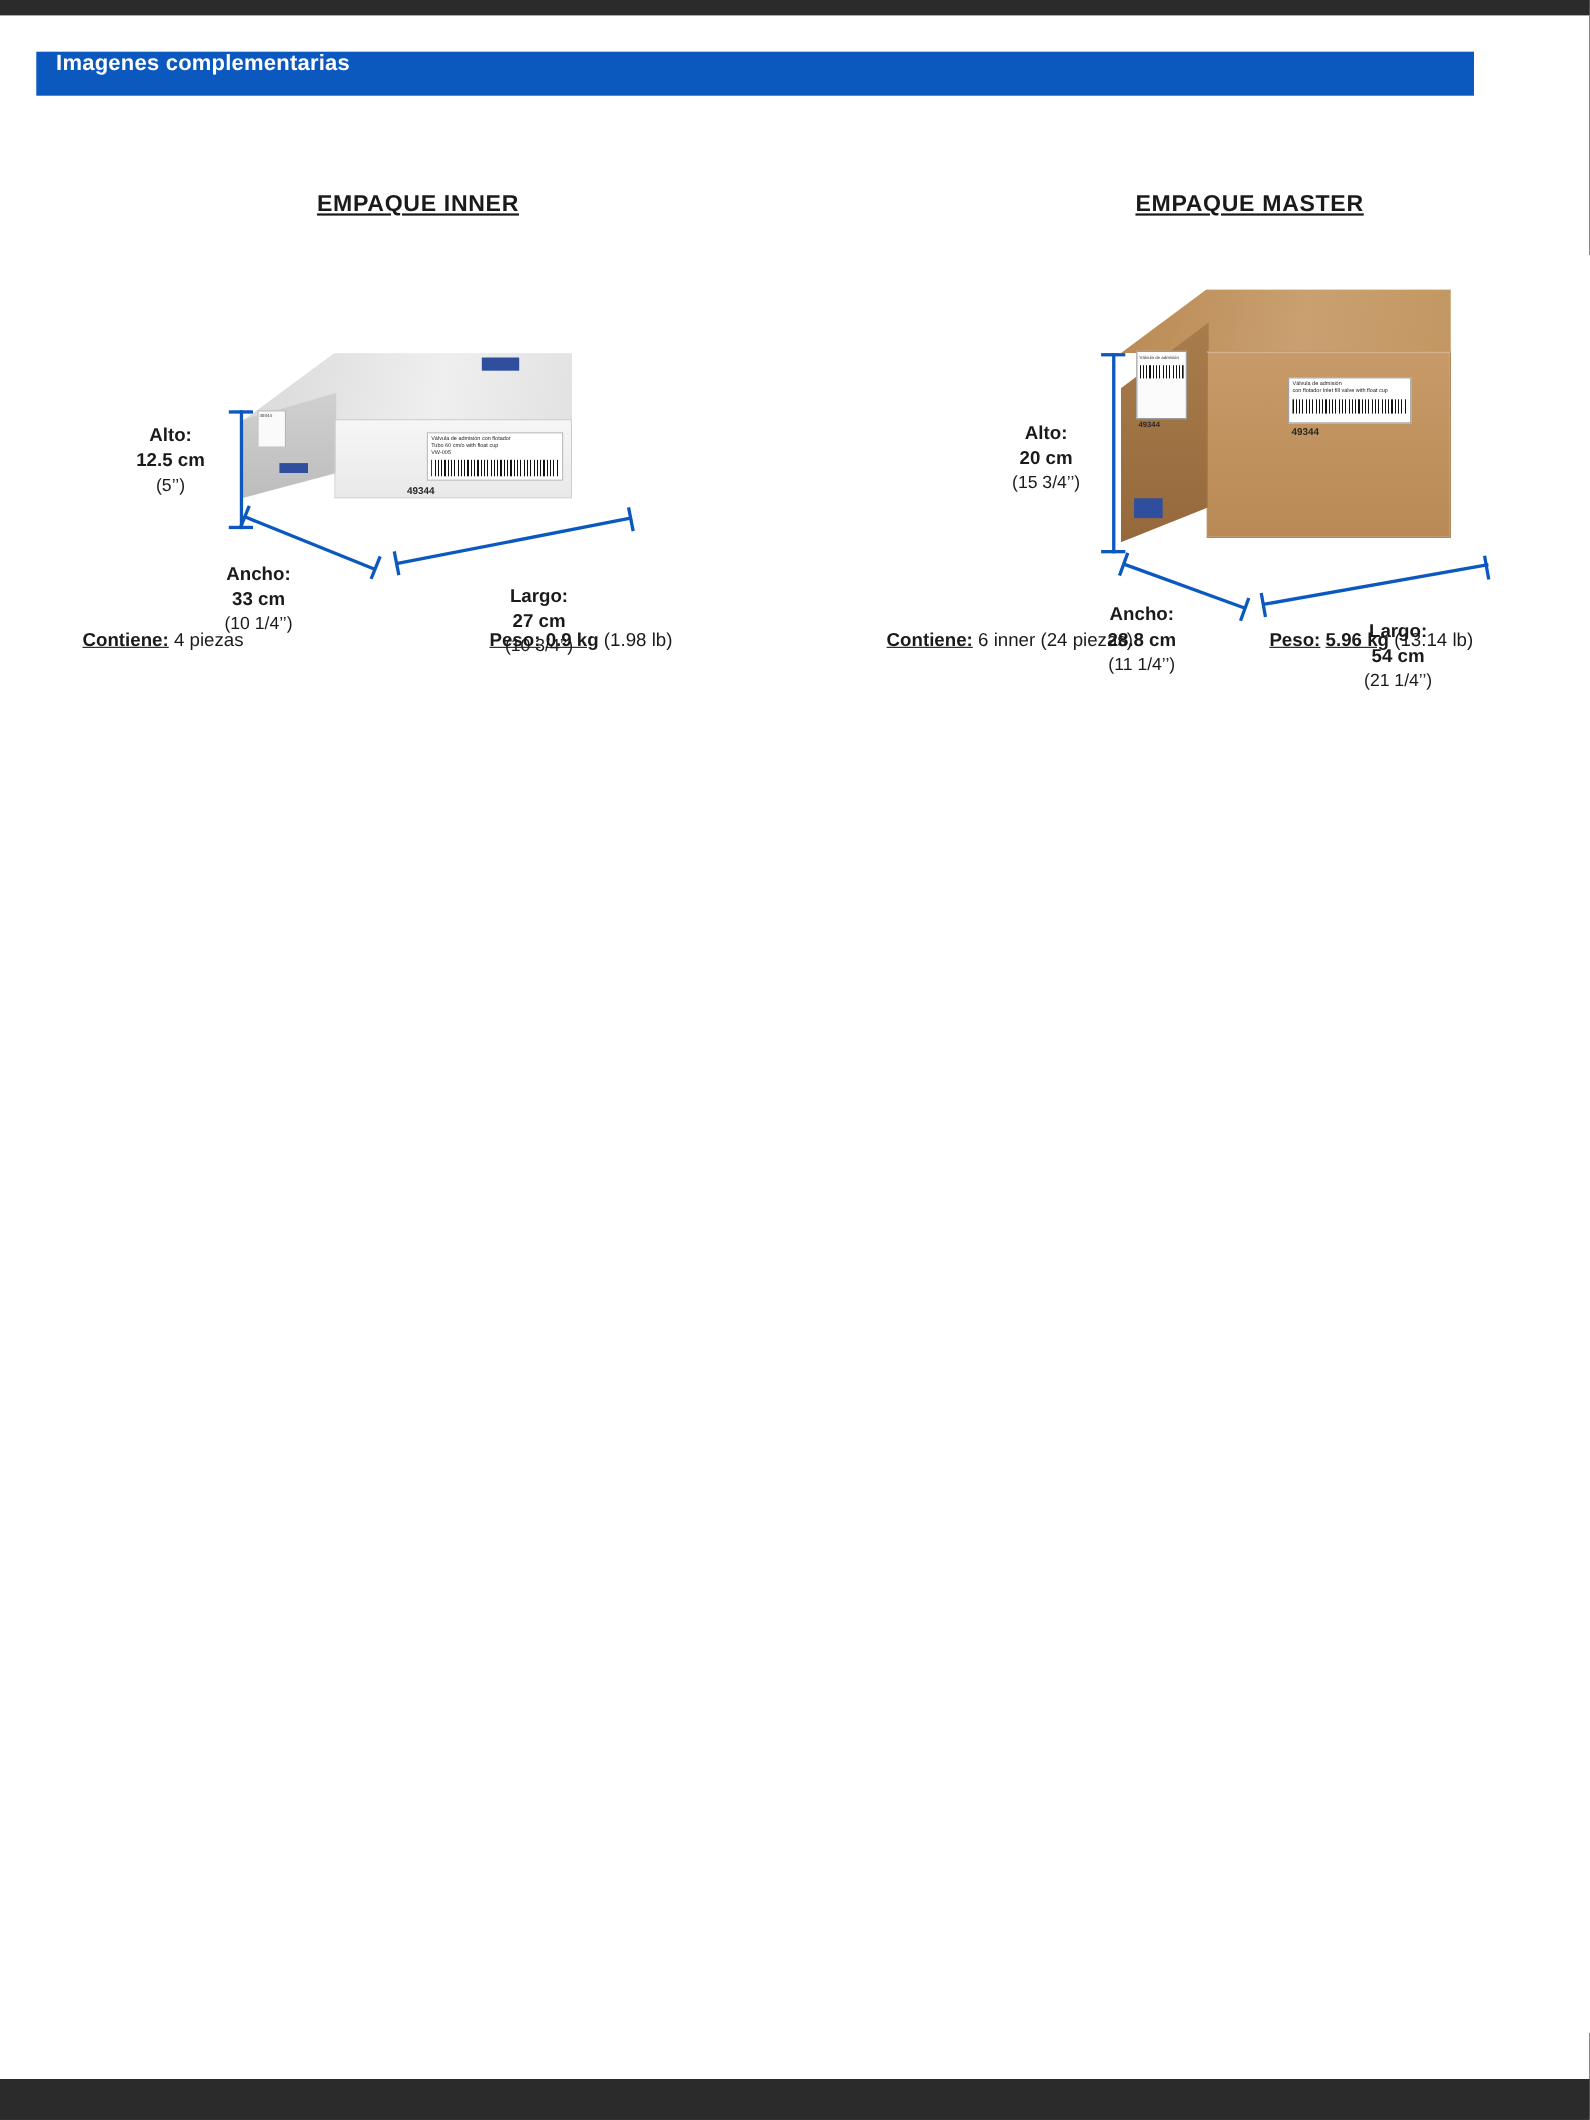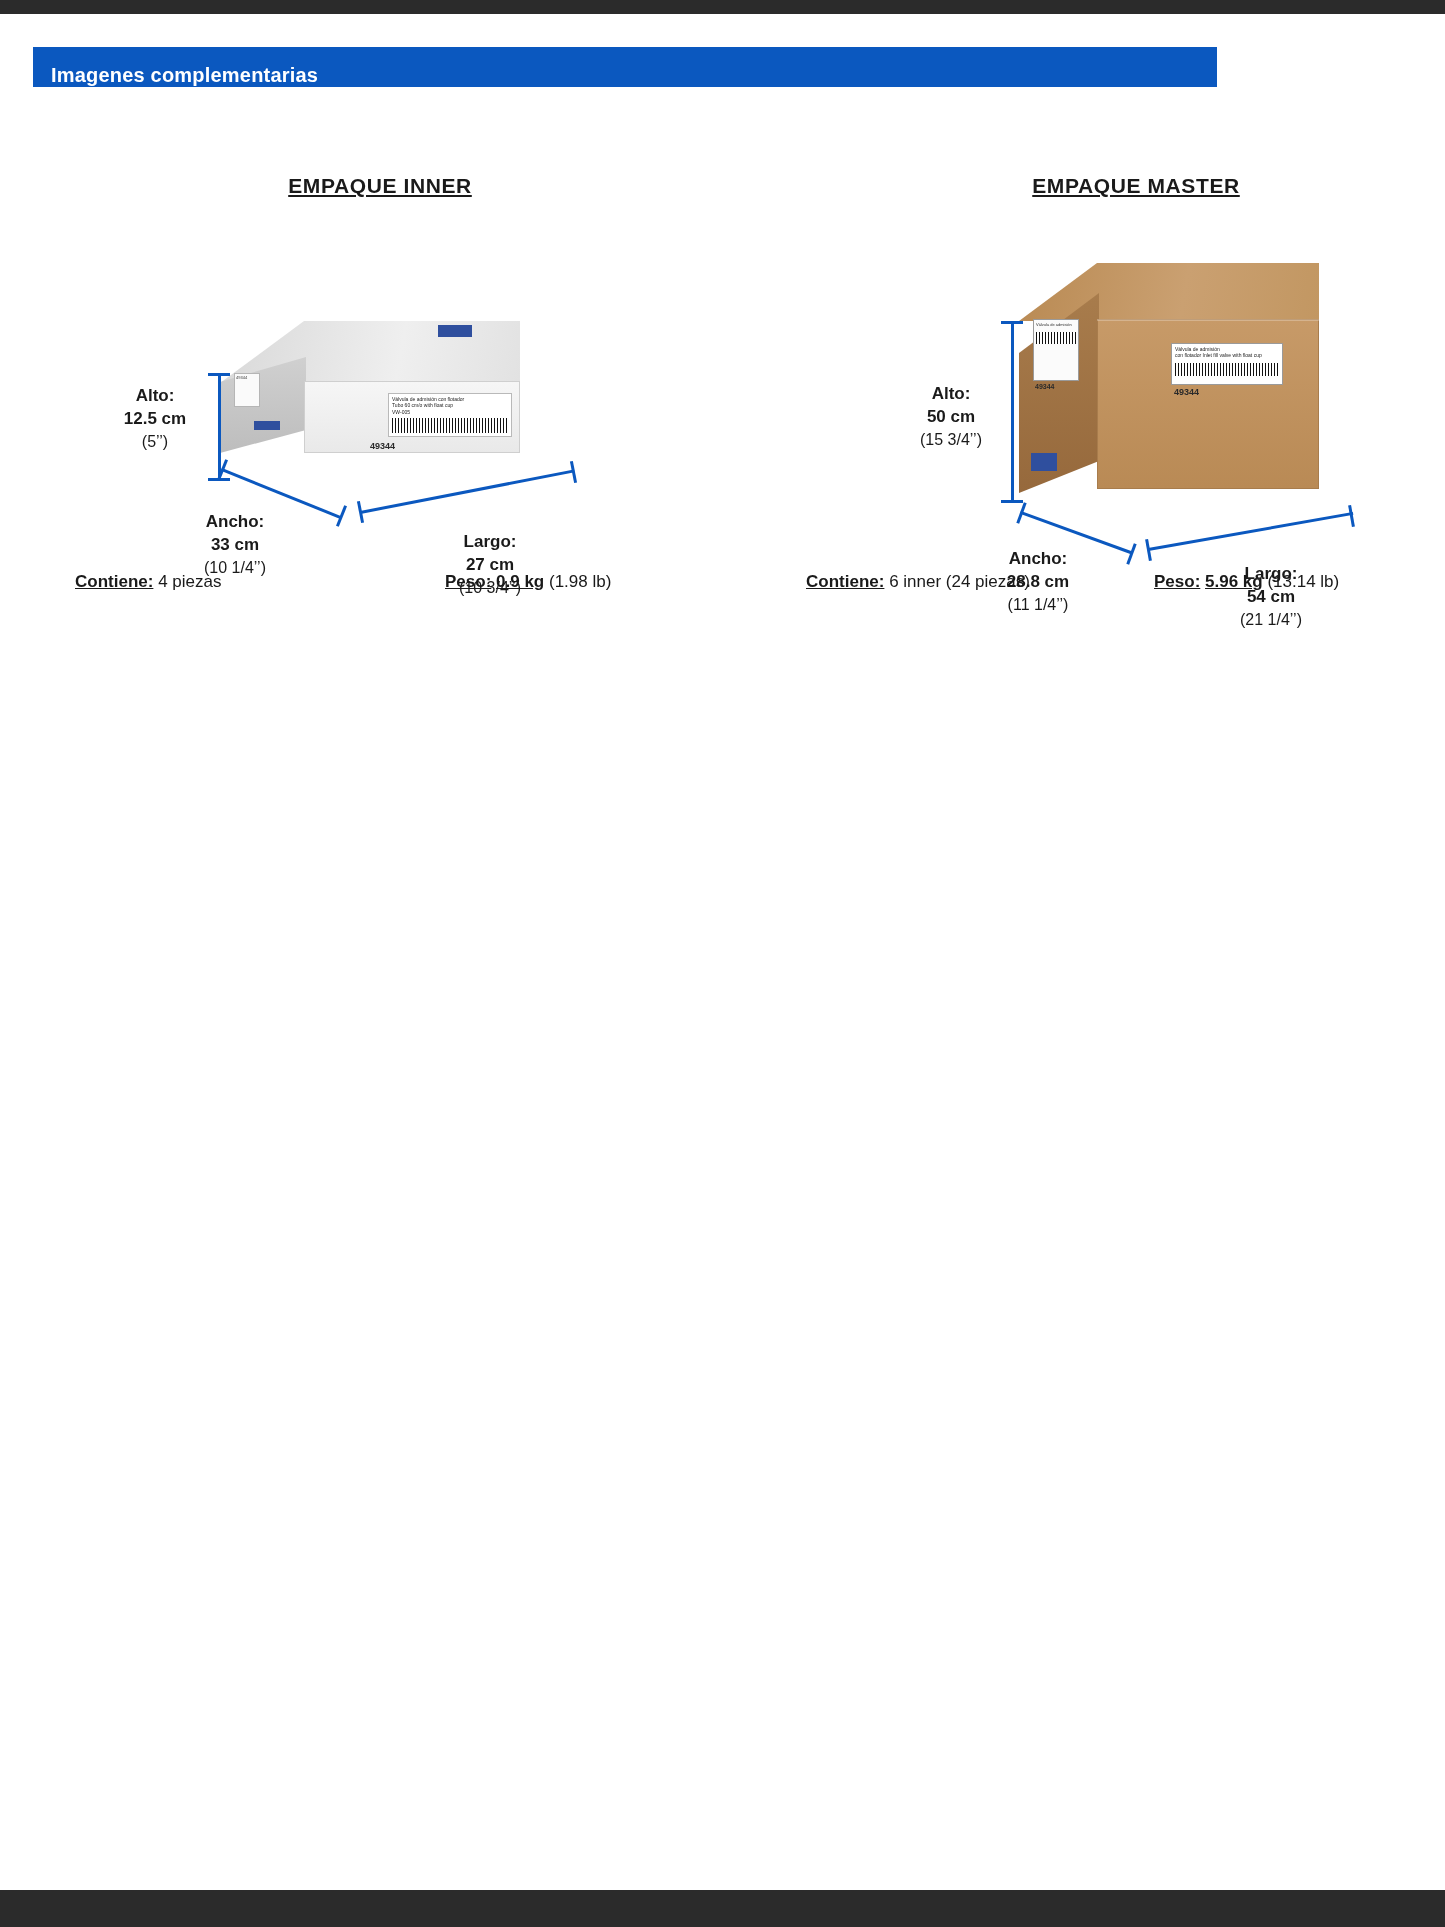--- a/index.html
+++ b/index.html
@@ -33,25 +33,25 @@
     left: 0; top: 1890px;
     width: 1445px; height: 37px;
     background: #2b2b2b;
   }
 
   
   .header-bar {
     position: absolute;
     left: 33px;
     top: 33px;
-    width: 1184px;
+    width: 1307px;
     height: 40px;
     background: #0b58bf;
     display: flex;
-    align-items: flex-end;
+    align-items: flex-start;
   }
   .header-title {
     color: #ffffff;
     font-size: 20px;
     font-weight: bold;
     letter-spacing: 0.2px;
     margin-left: 18px;
   }
 
   
@@ -378,21 +378,21 @@
           <div class="bc"></div>
         </div>
         <div class="bm-sku">49344</div>
       </div>
 
       <div class="dimline v-line" style="left:275px; top:78px; height:182px;"></div>
       <div class="cap-h" style="left:265px; top:78px;"></div>
       <div class="cap-h" style="left:265px; top:257px;"></div>
       <div class="dim-text" style="left:160px; top:140px; width:110px;">
         <b>Alto:</b>
-        <b>50 cm</b>
+        <b>20 cm</b>
         <span class="sub">(15 3/4’’)</span>
       </div>
 
       <div class="diag" style="left:285px; top:268px; width:118px; transform: rotate(20deg);"></div>
       <div class="cap-v" style="left:284px; top:259px; transform: rotate(20deg);"></div>
       <div class="cap-v" style="left:394px; top:300px; transform: rotate(20deg);"></div>
       <div class="dim-text" style="left:222px; top:305px; width:160px;">
         <b>Ancho:</b>
         <b>28.8 cm</b>
         <span class="sub">(11 1/4’’)</span>

